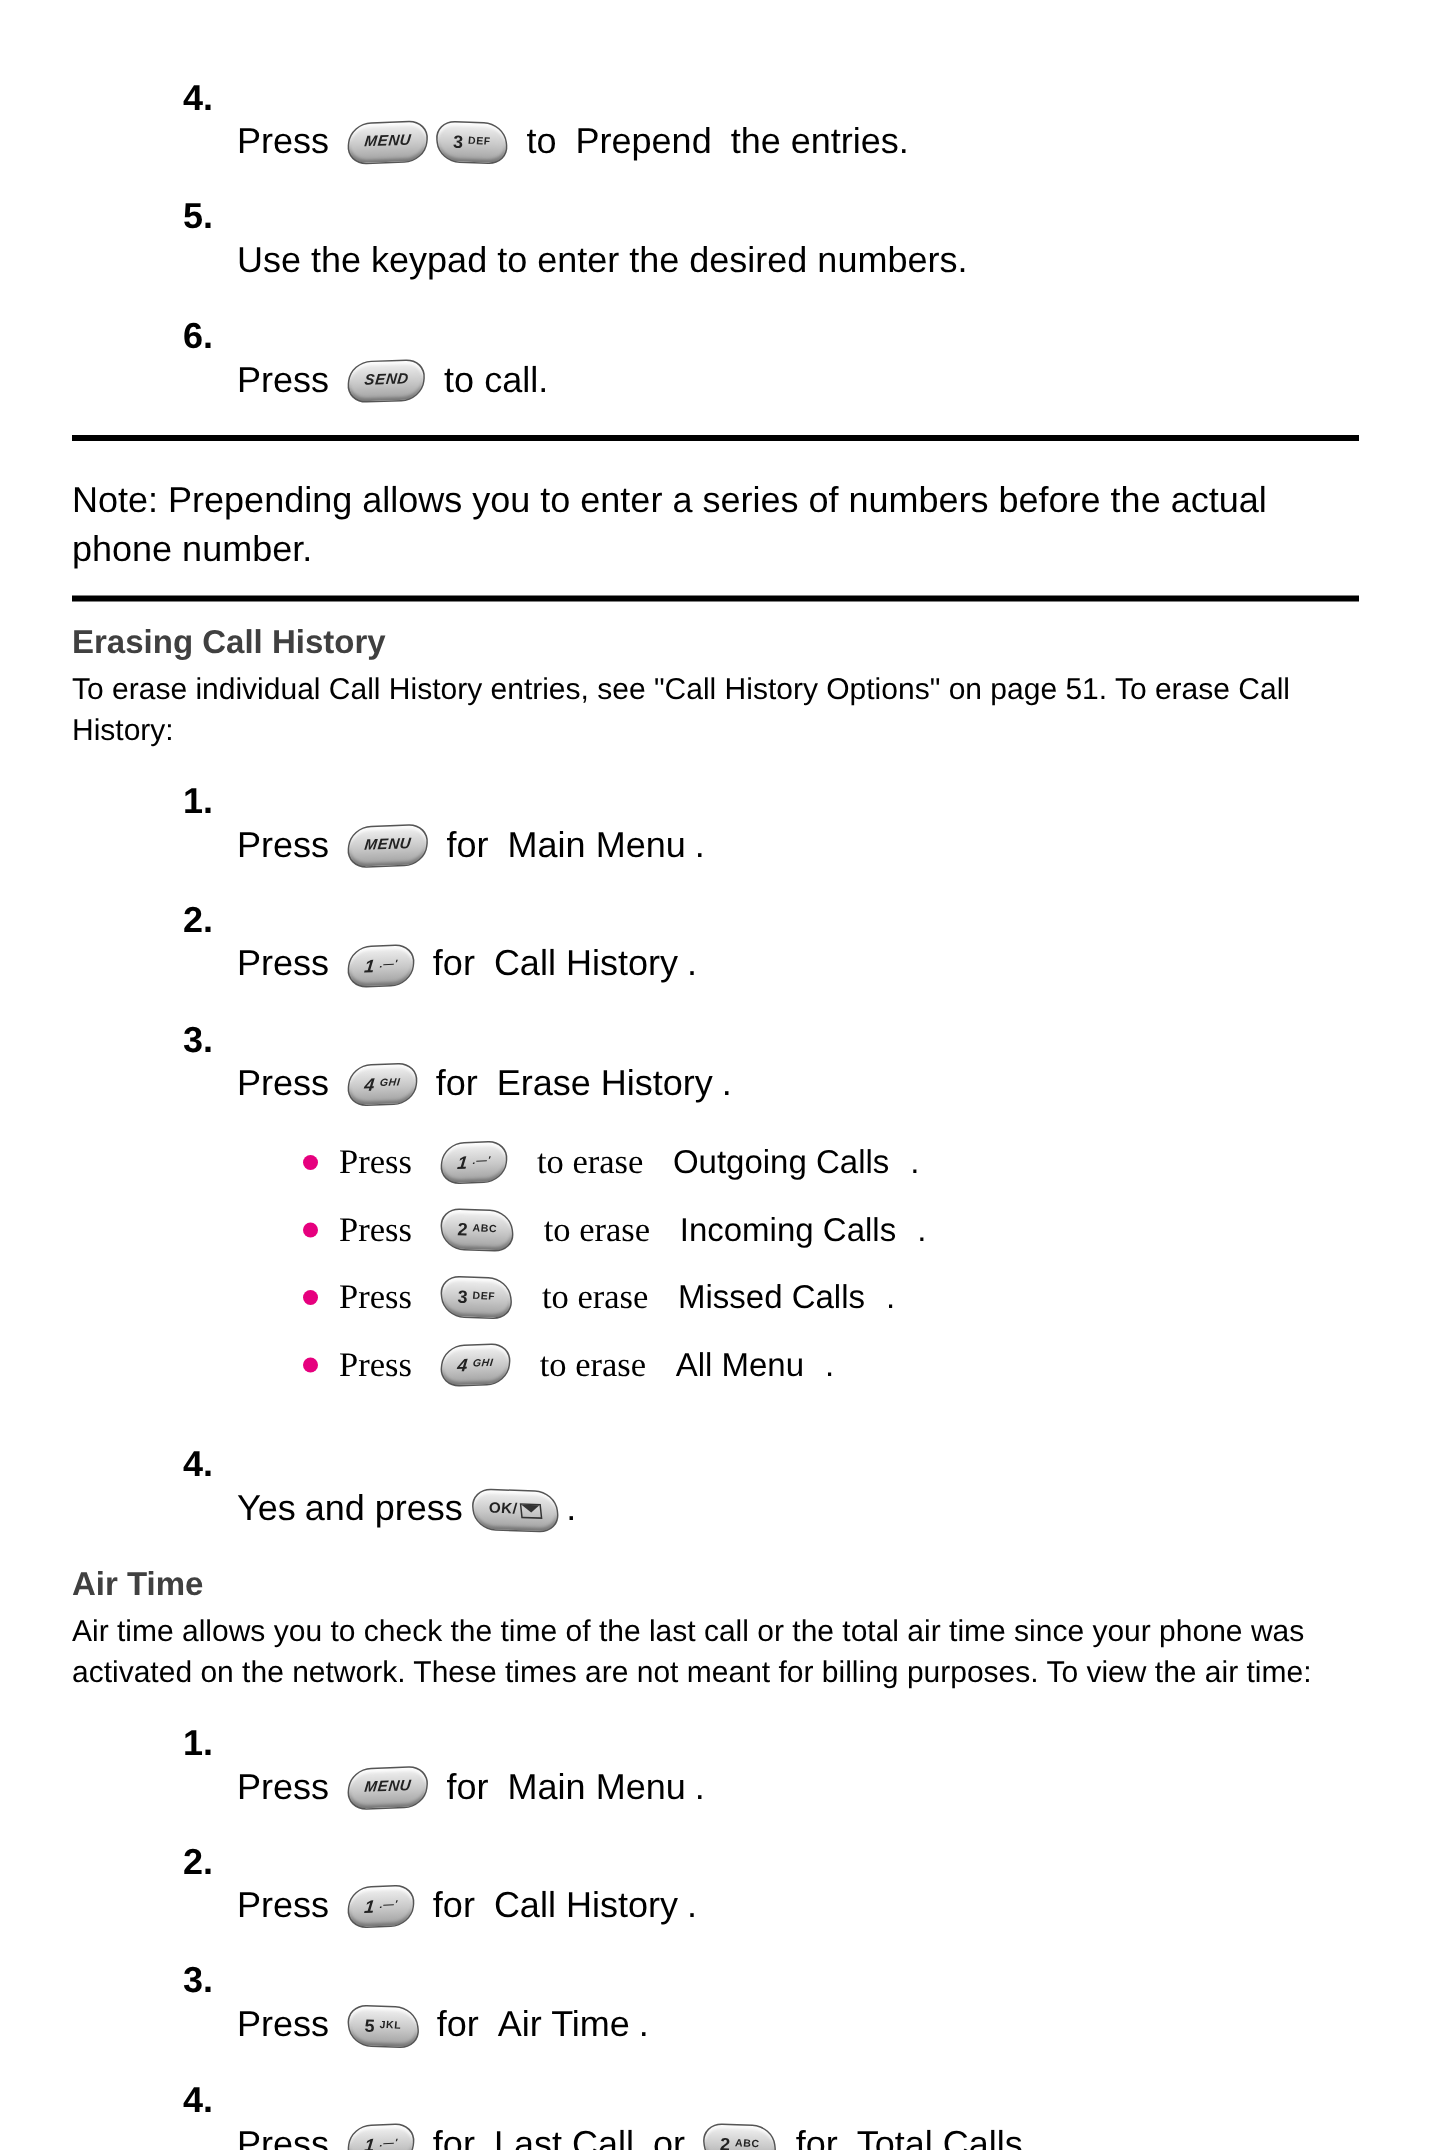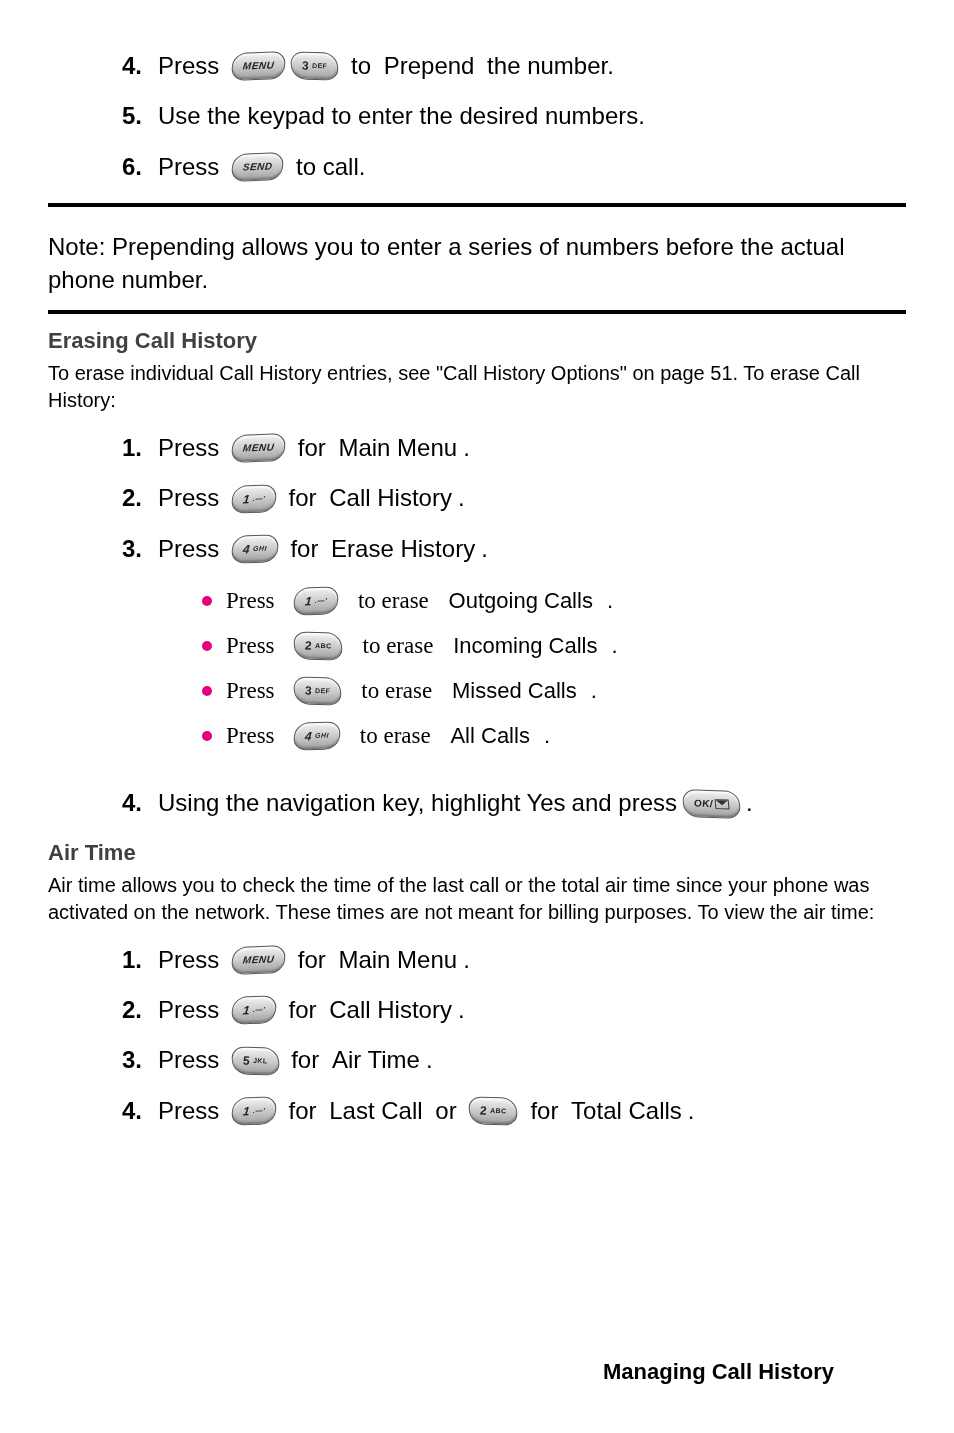--- a/index.html
+++ b/index.html
@@ -34,20 +34,21 @@
     min-width: 24px;
     text-align: right;
     flex-shrink: 0;
   }
   .ol-body {
     flex: 1;
     display: flex;
     flex-wrap: wrap;
     align-items: center;
     gap: 6px;
+    margin-top: 29px;
   }
   .ol-body .txt { white-space: pre; }
   .bold  { font-weight: 400; }
 
   
   .key {
     display: inline-flex;
     align-items: center;
     justify-content: center;
     height: 26px;
@@ -136,21 +137,21 @@
       <span class="ol-num">4.</span>
       <div class="ol-body">
         <span class="txt">Press </span>
         <span class="key left">MENU</span>
         <span class="key right">
             <span class="big">3</span>
             <span class="sup">DEF</span>
           </span>
         <span class="txt"> to </span>
         <span class="bold">Prepend</span>
-        <span class="txt"> the number.</span>
+        <span class="txt"> the entries.</span>
       </div>
     </li>
     <li>
       <span class="ol-num">5.</span>
       <div class="ol-body">
         <span>Use the keypad to enter the desired numbers.</span>
       </div>
     </li>
     <li>
       <span class="ol-num">6.</span>
@@ -244,30 +245,29 @@
               <span>.</span>
           </li>
           <li>
             <span class="pbullet"></span>
             <span class="serif txt">Press </span>
             <span class="key left">
                 <span class="big">4</span>
                 <span class="sup">GHI</span>
               </span>
             <span class="serif txt"> to erase </span>
-            <span class="bold">All Calls</span>
+            <span class="bold">All Menu</span>
               <span>.</span>
           </li>
         </ul>
       </div>
     </li>
     <li>
       <span class="ol-num">4.</span>
       <div class="ol-body">
-        <span>Using the navigation key, highlight </span>
         <span class="bold">Yes</span>
         <span> and press </span>
         <span class="key right okmsg">
             <span>OK</span>
             <span style="font-size:10px">/</span>
             <span class="env"></span>
           </span>
         <span> .</span>
       </div>
     </li>

